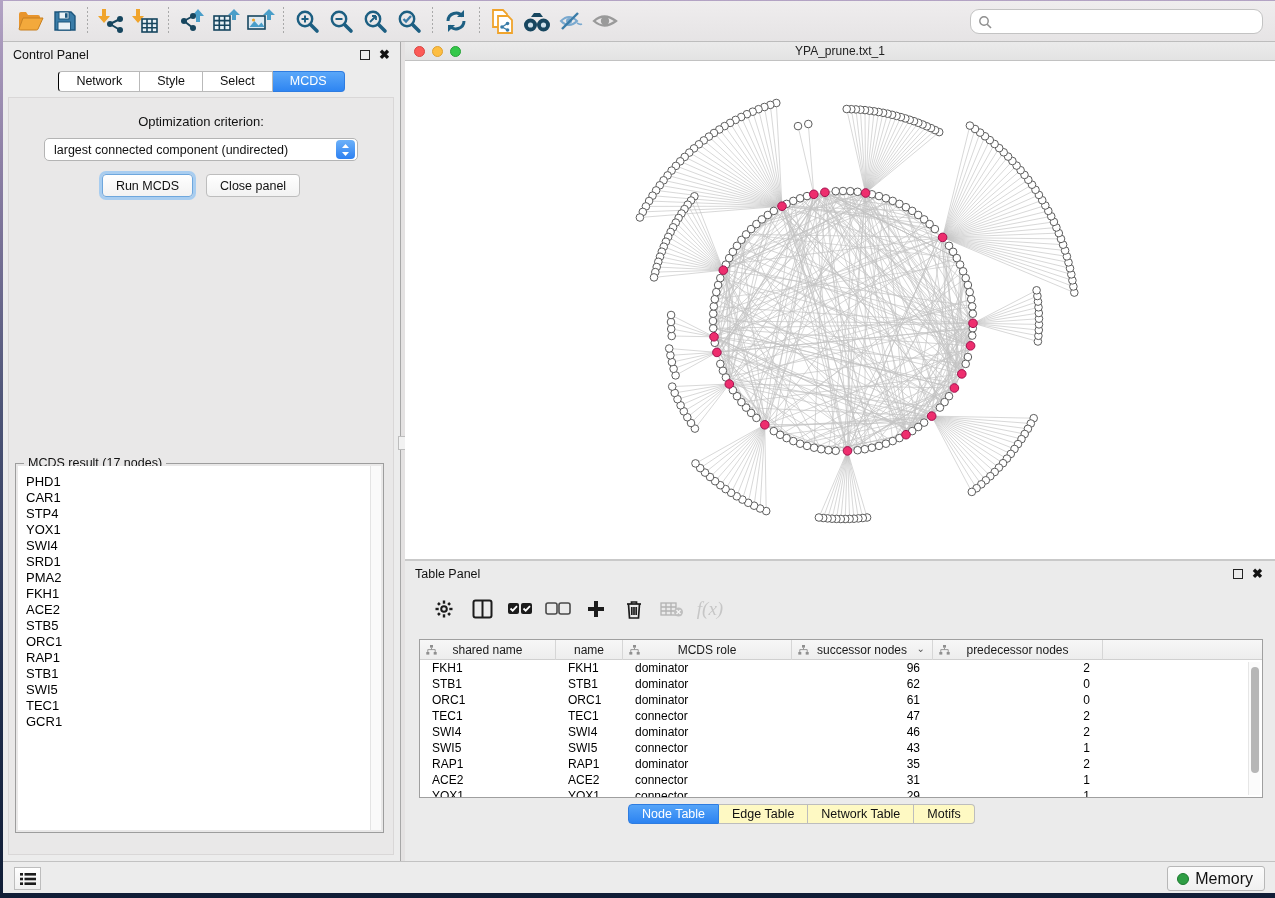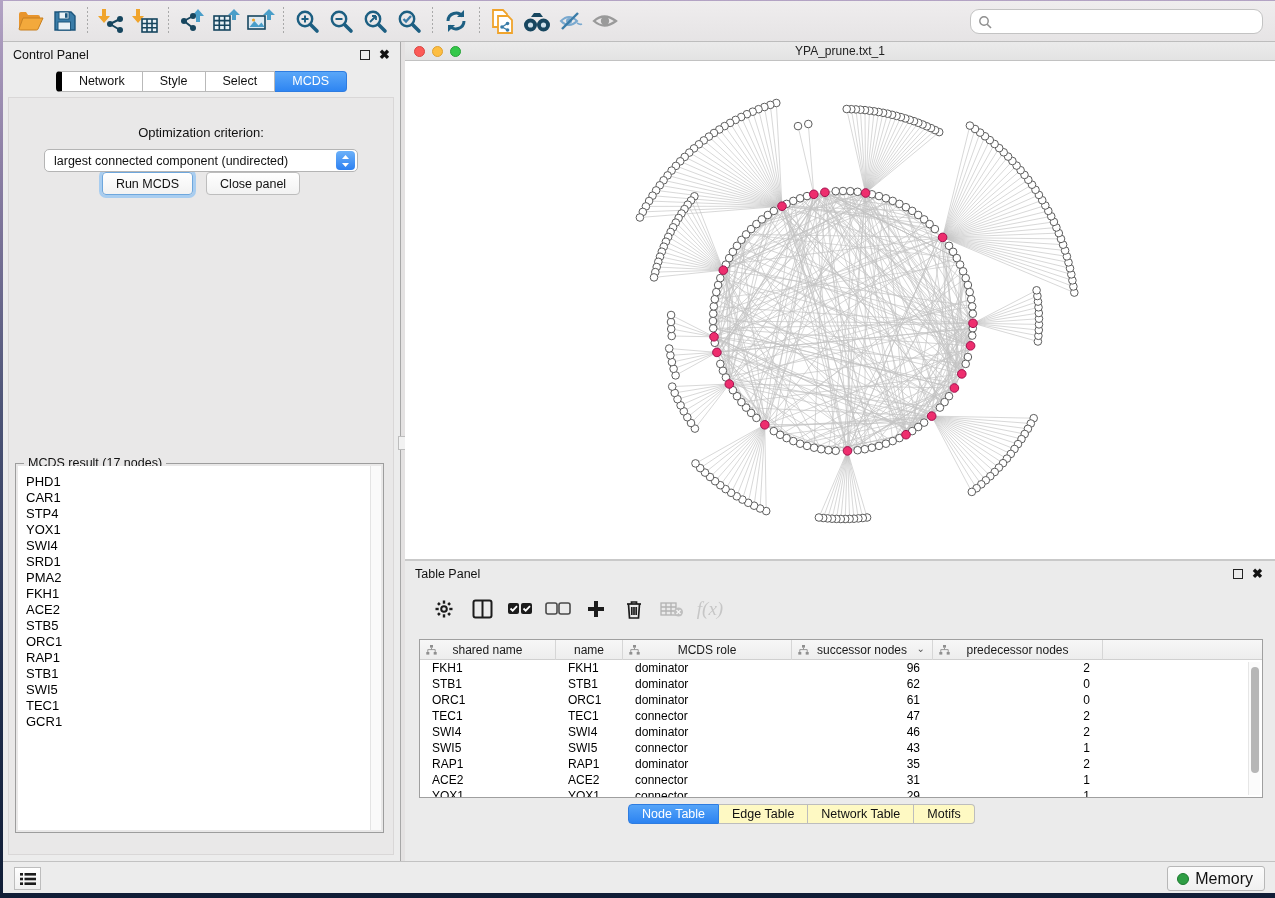--- a/index.html
+++ b/index.html
@@ -26,32 +26,32 @@
   
   .control-panel { width:397px; flex:none; background:#ececec; display:flex; flex-direction:column; position:relative; }
   .panel-header { height:25px; flex:none; display:flex; align-items:center; padding:0 10px; }
   .panel-title { font-size:12.5px; color:#111; }
   .panel-header .win-icons { margin-left:auto; display:flex; align-items:center; gap:9px; }
   .float-box { width:10px; height:10px; border:1.5px solid #222; }
   .close-x { font-size:13px; font-weight:bold; color:#111; line-height:10px; }
   .cp-tabbar { height:28px; flex:none; display:flex; justify-content:center; align-items:center; }
   .cp-tab { height:21px; line-height:19px; padding:0 17px; font-size:12.5px; background:#fff;
     border:1px solid #b9b9b9; border-left:none; color:#111; }
-  .cp-tab:first-child { border-left:6px solid #000000; border-radius:4px 0 0 4px; }
+  .cp-tab:first-child { border-left:1px solid #000000; border-radius:4px 0 0 4px; }
   .cp-tab:last-child { border-radius:0 4px 4px 0; }
   .cp-tab.active { background:linear-gradient(#5aa7f8,#2e85f2); border-color:#2e7ce0; color:#fff; }
   .cp-body { flex:1; margin:2px 6px 6px 5px; background:#e9e8e8; border:1px solid #d9d7d7; position:relative; }
-  .criterion-label { text-align:center; font-size:13px; color:#111; margin-top:27px; }
+  .criterion-label { text-align:center; font-size:13px; color:#111; margin-top:16px; }
   .criterion-select { margin:9px auto 0; width:314px; height:23px; background:#fff; border:1px solid #b4b4b4;
     border-radius:5px; display:flex; align-items:center; position:relative; }
   .criterion-select .sel-text { flex:1; font-size:12.5px; padding-left:9px; color:#111; white-space:nowrap; }
   .sel-stepper { width:19px; height:19px; margin-right:2px; border-radius:4px;
     background:linear-gradient(#6cb1f9,#2d80f1); display:flex; flex-direction:column; align-items:center; justify-content:center; }
   .sel-stepper svg { display:block; }
-  .cp-buttons { display:flex; justify-content:center; gap:13px; }
+  .cp-buttons { display:flex; justify-content:center; gap:13px; margin-top:13px; }
   .btn { height:23px; padding:0 13px; font-size:12.5px; background:linear-gradient(#ffffff,#f2f2f2);
     border:1px solid #bdbdbd; border-radius:4px; color:#111; }
   .btn.focused { box-shadow:0 0 0 3px #a8cdf0; border-color:#6ea7dd; }
   .result-box { position:absolute; left:6px; right:9px; top:365px; bottom:21px; border:1px solid #9d9d9d; }
   .result-legend { position:absolute; top:-8px; left:8px; background:#e9e8e8; padding:0 4px; font-size:12.5px; color:#111; }
   .result-list { position:absolute; inset:2px; background:#fff; overflow:hidden; padding-top:8px; }
   .result-item { font-size:13px; line-height:16px; padding-left:8px; color:#000; }
   .result-scroll { position:absolute; top:2px; bottom:2px; right:2px; width:11px; background:#fafafa; border-left:1px solid #e4e4e4; }
 
   

